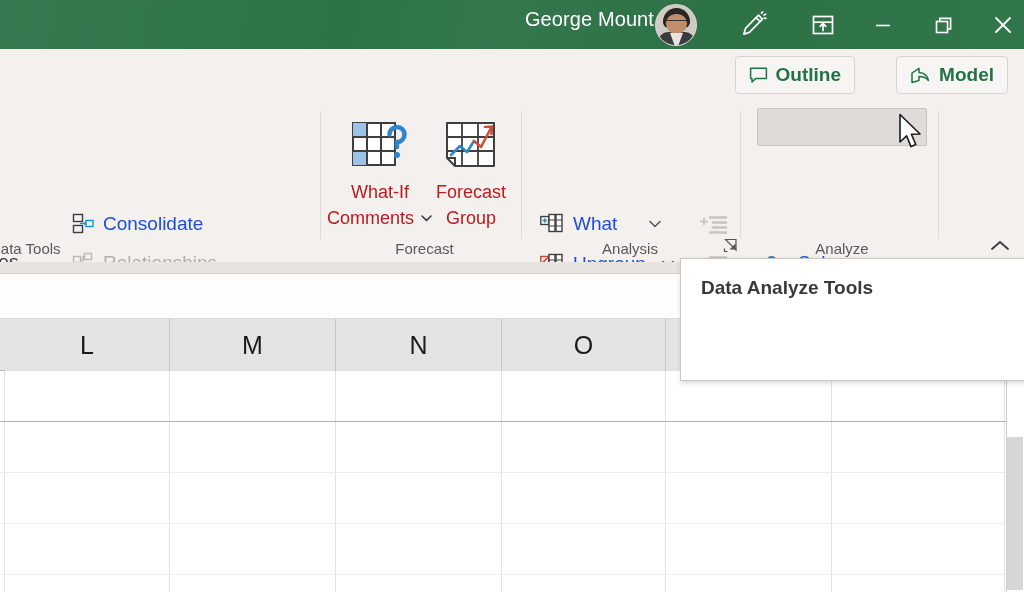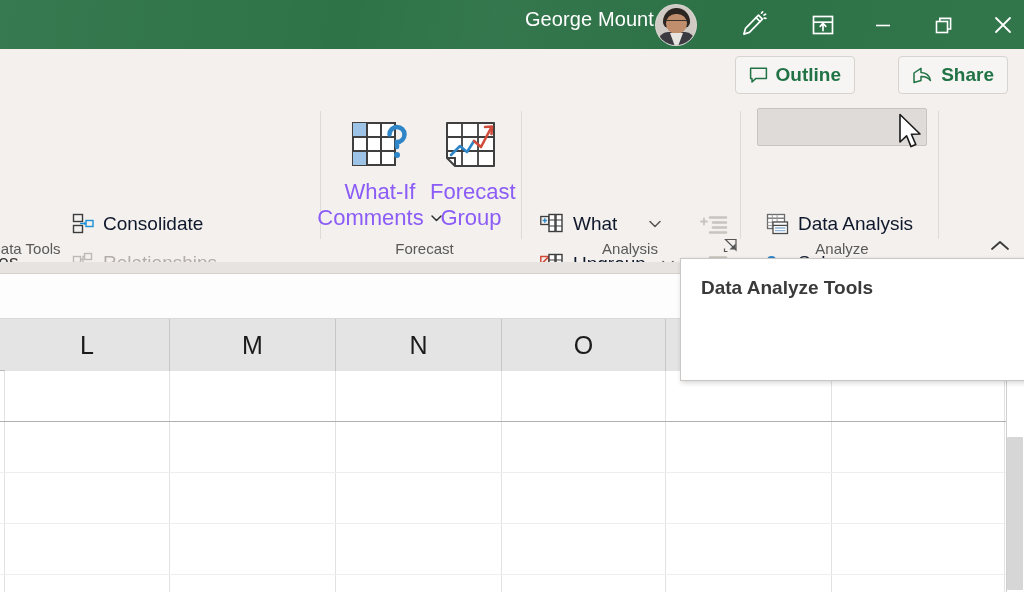--- a/index.html
+++ b/index.html
@@ -82,24 +82,24 @@
     background: #f3f0ee;
   }
   .grp-sep {
     position: absolute; top: 10px; width: 1px; height: 128px; background: #dedad6;
   }
   .grp-label {
     position: absolute; bottom: 5px;
     font-size: 15px; color: #595959; text-align: center; white-space: nowrap;
   }
   .bigbtn { position: absolute; text-align: center; }
-  .bigbtn .lbl { font-size: 22px; color: #8b5cf6; line-height: 26px; white-space: nowrap; }
+  .bigbtn .lbl { font-size: 18px; color: #b91c1c; line-height: 26px; white-space: nowrap; }
   .smallrow {
     position: absolute; display: flex; align-items: center; gap: 9px;
-    font-size: 19px; color: #0f172a; white-space: nowrap;
+    font-size: 19px; color: #1d4ed8; white-space: nowrap;
   }
   .smallrow.dim { color: #b3aeaa; }
   .icowrap { display: inline-flex; align-items: center; justify-content: center; }
   .chev { font-size: 13px; color: #555; }
 
   .hl-box {
     position: absolute; background: #dedbd8; border: 1px solid #c8c4c0; border-radius: 2px;
   }
   .dlg-launcher {
     position: absolute; font-size: 15px; color: #666;
@@ -227,21 +227,21 @@
       </span>
       <span>Outline</span>
     </div>
 
     <div class="pillbtn" id="share-btn">
       <span class="icowrap">
         <svg width="21" height="19" viewBox="0 0 21 19">
           <path d="M2.0 16.4 V7.0 L9.0 2.3 V6.6 C14.4 6.8 17.4 9.4 18.4 14.6 C16.0 11.6 13.0 10.5 9.0 10.6 V14.6 Z" fill="none" stroke="#217346" stroke-width="1.5" stroke-linejoin="round"></path>
         </svg>
       </span>
-      <span>Share</span>
+      <span>Model</span>
     </div>
   </div>
 
   <div class="ribbon">
 
     <div class="smallrow dim" style="left:-46px; top:150px;">
       <span style="color:#3a3a3a;">plicates</span>
     </div>
 
     <div class="smallrow" style="left:-32px; top:190px;">
@@ -402,33 +402,20 @@
       <svg width="16" height="16" viewBox="0 0 16 16">
         <path d="M2.5 2.5 H13 V13 Z" fill="none" stroke="#555" stroke-width="1.2"></path>
         <path d="M12.6 12.6 L6.5 12.6 L12.6 6.5 Z" fill="#555"></path>
         <path d="M1.5 11.5 L1.5 14.5 L4.5 14.5" fill="none" stroke="#555" stroke-width="1.2"></path>
       </svg>
     </div>
     <div class="grp-sep" style="left:740px;"></div>
 
     <div class="hl-box" style="left:757px; top:7px; width:170px; height:38px;"></div>
 
-    <div class="smallrow" style="left:766px; top:112px;">
-      <span class="icowrap">
-        <svg width="23" height="22" viewBox="0 0 23 22">
-          <rect x="1.5" y="1.5" width="17" height="14" fill="#ffffff" stroke="#6b6b6b" stroke-width="1.3"></rect>
-          <path d="M1.5 5.2 H18.5" stroke="#6b6b6b" stroke-width="1.3"></path>
-          <path d="M6.3 1.5 V15.5 M11.1 1.5 V15.5 M1.5 9.3 H18.5 M1.5 12.6 H18.5" stroke="#9b9b9b" stroke-width="1"></path>
-          <rect x="7" y="9" width="14.5" height="11.5" fill="#ffffff" stroke="#4a4a4a" stroke-width="1.3"></rect>
-          <path d="M7 12.4 H21.5" stroke="#4a4a4a" stroke-width="1.3"></path>
-          <path d="M9 15 H19.5 M9 17.6 H19.5" stroke="#8fb4d6" stroke-width="1.3"></path>
-        </svg>
-      </span>
-      <span>Data Analysis</span>
-    </div>
 
     <div class="smallrow" style="left:766px; top:151px;">
       <span class="icowrap">
         <svg width="23" height="22" viewBox="0 0 23 22">
           <text x="0" y="17" font-family="Liberation Sans, sans-serif" font-size="18" font-weight="bold" fill="#2e86c8">?</text>
           <path d="M10.5 16.5 H19" stroke="#2e86c8" stroke-width="1.6"></path>
           <path d="M16.5 13.6 L19.8 16.5 L16.5 19.4" fill="#2e86c8"></path>
         </svg>
       </span>
       <span>Solver</span>

